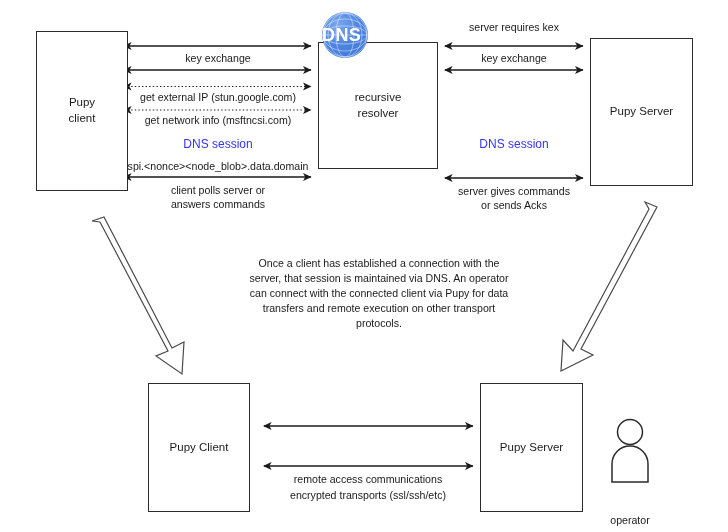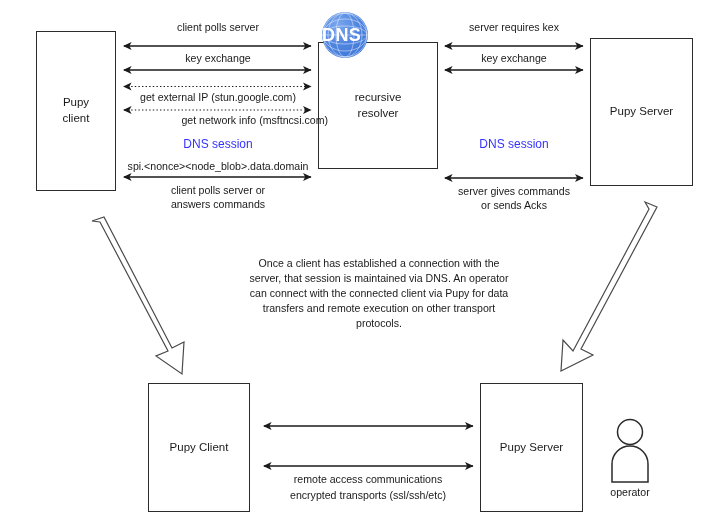--- a/index.html
+++ b/index.html
@@ -78,20 +78,21 @@
     width: 728px;
     height: 532px;
     pointer-events: none;
   }
   .operator-cap {
     position: absolute;
     font-size: 10.6px;
     color: #1a1a1a;
     text-align: center;
     white-space: nowrap;
+    margin-top: 28px;
   }
 </style>
 </head>
 <body>
 
 <div id="canvas">
 
   <svg class="overlay" viewBox="0 0 728 532">
     <defs>
       <marker id="ahR" markerWidth="9" markerHeight="9" refX="8" refY="4.5" orient="auto" markerUnits="userSpaceOnUse">
@@ -129,21 +130,21 @@
 
     <g stroke="#4a4a4a" stroke-width="1.2" fill="#ffffff">
       <path d="M92,221 L104,217 L172,348 L184,342 L182,374 L156,356 L168,351 L100,222 Z"></path>
     </g>
 
     <g stroke="#4a4a4a" stroke-width="1.2" fill="#ffffff">
       <path d="M645,202 L657,207 L581,349 L593,355 L561,371 L563,340 L573,351 L649,209 Z"></path>
     </g>
   </svg>
 
-  <div class="node-box" style="left:36px; top:31px; width:80px; height:160px;">
+  <div class="node-box" style="left:36px; top:31px; width:92px; height:160px;">
     <span class="node-label">Pupy
 client</span>
   </div>
 
   <div class="node-box" style="left:318px; top:42px; width:120px; height:127px;">
     <span class="node-label">recursive
 resolver</span>
   </div>
 
   <div class="node-box" style="left:590px; top:38px; width:103px; height:148px;">
@@ -173,24 +174,23 @@
   </div>
 
   <svg class="overlay" viewBox="0 0 728 532">
     <g stroke="#2b2b2b" stroke-width="1.5" fill="#ffffff">
       <circle cx="630" cy="432" r="12.5"></circle>
       <path d="M612,482 L612,464 A18,18 0 0 1 648,464 L648,482 Z"></path>
     </g>
   </svg>
   <div class="operator-cap" style="left:590px; top:486px; width:80px;">operator</div>
 
-  <div class="edge-label" style="left:118px; top:21px; width:200px;">client polls server</div>
   <div class="edge-label" style="left:118px; top:52px; width:200px;">key exchange</div>
   <div class="edge-label" style="left:108px; top:91px; width:220px;">get external IP (stun.google.com)</div>
-  <div class="edge-label" style="left:108px; top:114px; width:220px;text-align:right;">get network info (msftncsi.com)</div>
+  <div class="edge-label" style="left:108px; top:114px; width:220px;">get network info (msftncsi.com)</div>
   <div class="edge-label session" style="left:118px; top:137px; width:200px;">DNS session</div>
   <div class="edge-label" style="left:108px; top:160px; width:220px;">spi.&lt;nonce&gt;&lt;node_blob&gt;.data.domain</div>
   <div class="edge-label multiline" style="left:118px; top:184px; width:200px;">client polls server or
 answers commands</div>
 
   <div class="edge-label" style="left:444px; top:21px; width:140px;">server requires kex</div>
   <div class="edge-label" style="left:444px; top:52px; width:140px;">key exchange</div>
   <div class="edge-label session" style="left:444px; top:137px; width:140px;">DNS session</div>
   <div class="edge-label multiline" style="left:434px; top:185px; width:160px;">server gives commands
 or sends Acks</div>

